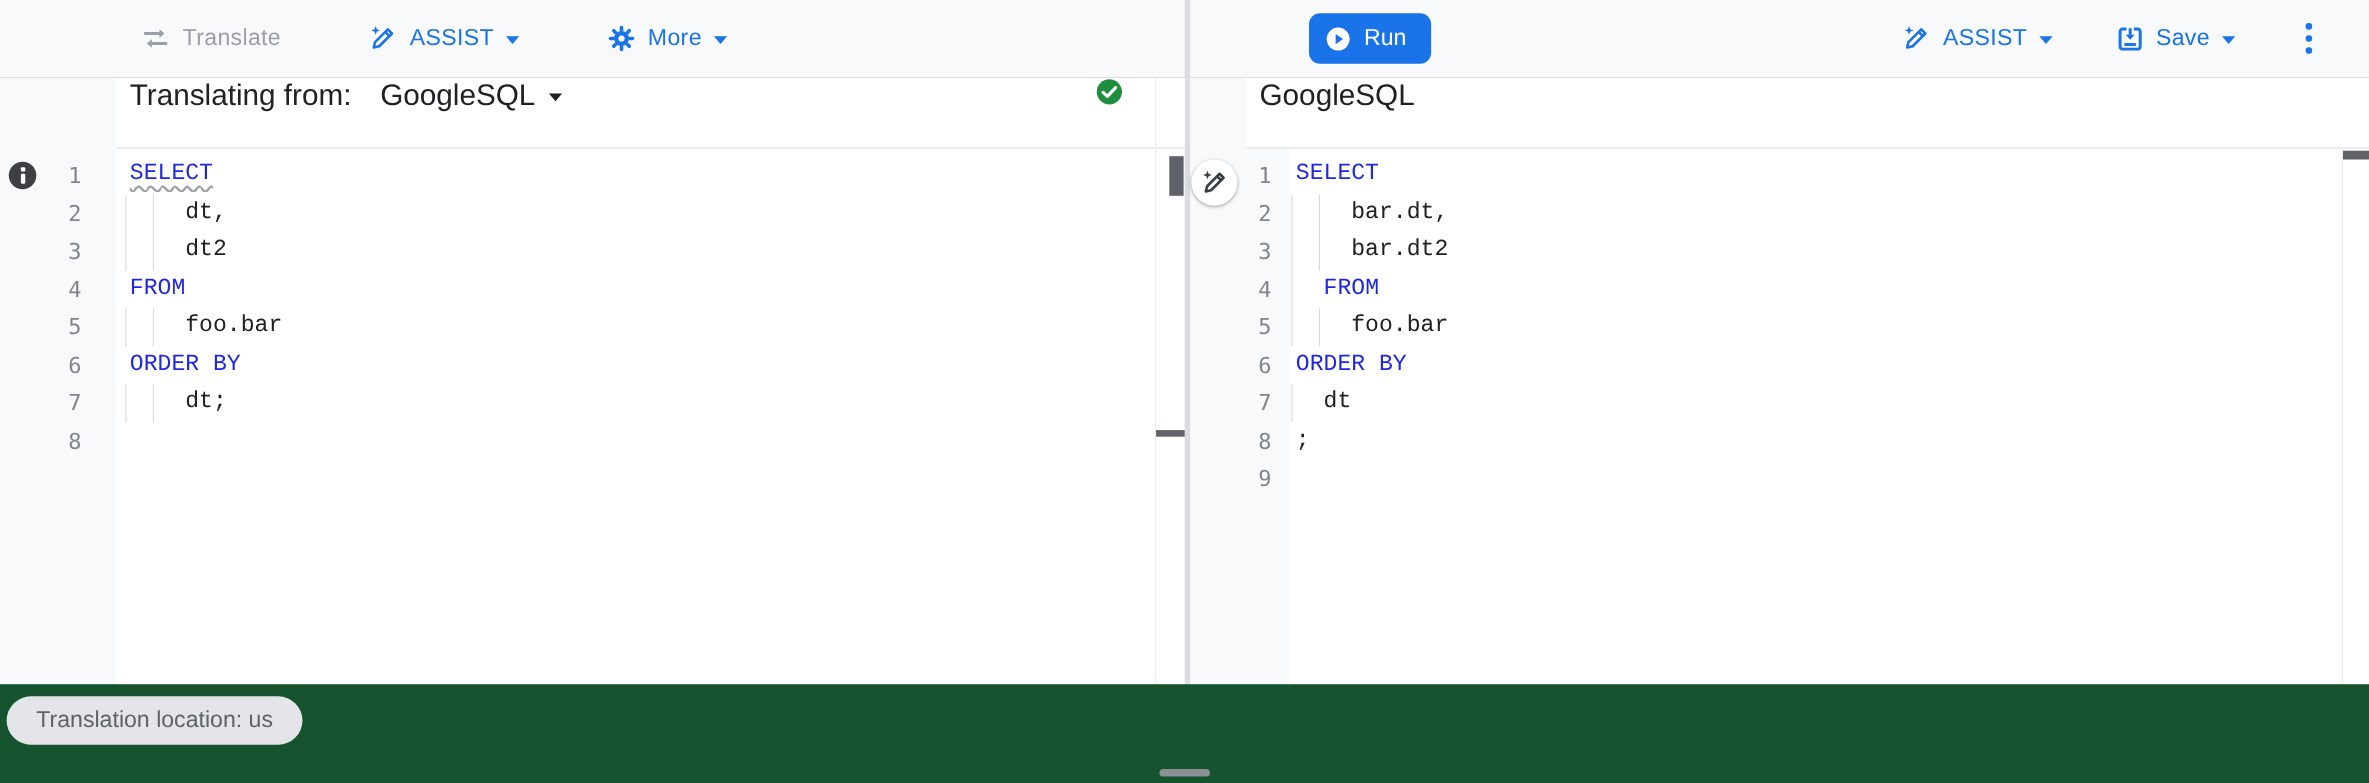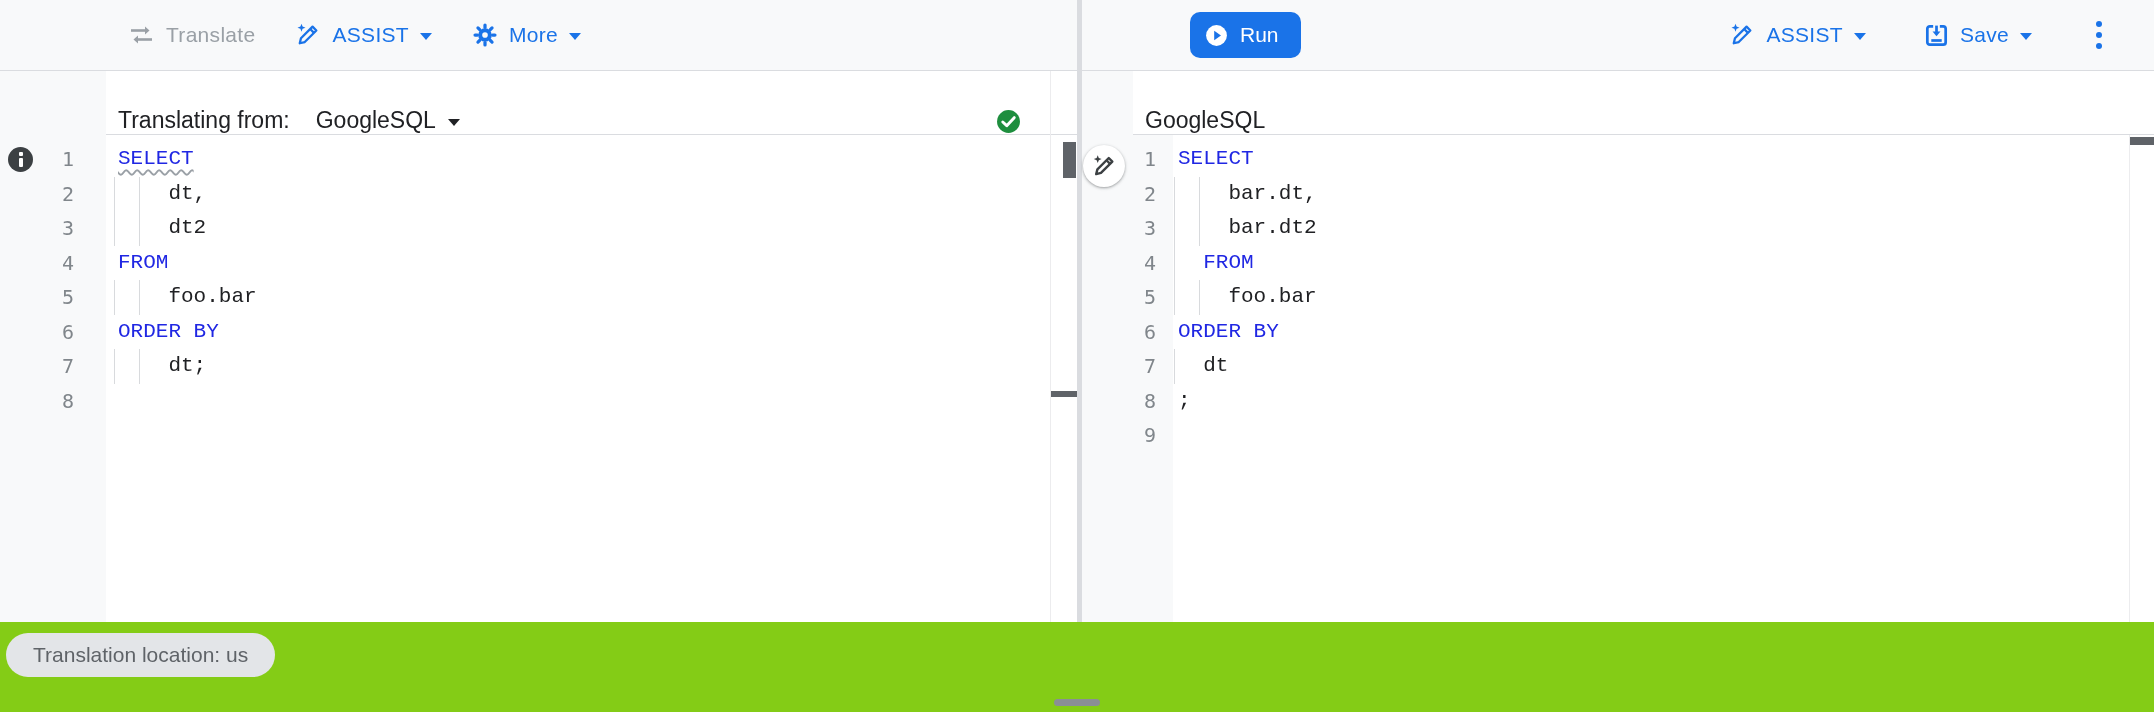--- a/index.html
+++ b/index.html
@@ -3,21 +3,21 @@
 <meta charset="utf-8">
 <style>
   * { margin:0; padding:0; box-sizing:border-box; }
   html,body { width:2154px; height:712px; overflow:hidden; background:#fff;
               font-family:"Liberation Sans", sans-serif; color:#202124; }
 
   
   .toolbar { position:absolute; left:0; top:0; width:2154px; height:71px;
              background:#f8f9fa; border-bottom:1px solid #dadce0; }
   .tb-left { position:absolute; left:128px; top:0; height:70px;
-             display:flex; align-items:center; gap:40px; }
+             display:flex; align-items:center; gap:80px; }
   .tb-item { display:flex; align-items:center; gap:11px; font-size:21px;
              color:#1a73e8; font-weight:500; letter-spacing:.3px; cursor:pointer; }
   .tb-item.disabled { color:#9aa0a6; }
   .caret { width:0; height:0; border-left:6px solid transparent;
            border-right:6px solid transparent; border-top:7px solid currentColor;
            margin-top:3px; }
   .run-btn { position:absolute; left:1190px; top:12px; height:46px;
              background:#1a73e8; border:none; border-radius:10px; color:#fff;
              display:flex; align-items:center; gap:11px; padding:0 22px 0 14px;
              font-size:21px; font-weight:500; font-family:inherit; cursor:pointer; }
@@ -27,22 +27,22 @@
   .dots i { width:6px; height:6px; border-radius:50%; background:#1a73e8; }
 
   
   .v-divider { position:absolute; left:1077px; top:0; width:5px; height:622px;
                background:#dadce0; }
   .gutter-left  { position:absolute; left:0;     top:71px; width:106px; height:551px; background:#f8f9fa; }
   .gutter-rightA{ position:absolute; left:1082px; top:71px; width:51px;  height:551px; background:#f8f9fa; }
   .gutter-rightB{ position:absolute; left:1133px; top:135px; width:40px; height:487px; background:#f8f9fa; }
 
   .pane-header { position:absolute; top:71px; height:64px; background:#fff;
-                 border-bottom:1px solid #dadce0; display:flex; align-items:flex-end;
-                 font-size:23px; color:#202124; }
+                 border-bottom:1px solid #dadce0; display:flex; align-items:flex-start;
+                 font-size:27px; color:#202124; }
   .hdr-left  { left:106px;  width:971px;  padding:0 0 0 12px; }
   .hdr-right { left:1133px; width:1021px; padding:0 12px 0 12px; }
   .dialect { display:flex; align-items:center; gap:12px; margin-left:26px; cursor:pointer; }
   .dialect .caret { border-top-color:#202124; border-left-width:6px; border-right-width:6px; }
   .check-icon { margin-left:auto; margin-right:56px; width:25px; height:25px; }
 
   
   .editor { position:absolute; top:135px; height:487px; padding-top:7px;
             font-family:"DejaVu Sans Mono", monospace; font-size:21px; cursor:text; }
   .ed-left  { left:0;      width:1050px; }
@@ -67,21 +67,21 @@
   .info-icon i { position:absolute; left:50%; transform:translateX(-50%);
                  background:#fff; border-radius:1px; }
   .info-dot { top:5px;  width:4px; height:4px; }
   .info-bar { top:11px; width:4px; height:9px; }
   .pen-btn { position:absolute; left:1083px; top:145px; width:42px; height:42px;
              border-radius:50%; background:#fff; border:none; cursor:pointer;
              box-shadow:0 1px 2px rgba(60,64,67,.3), 0 1px 3px 1px rgba(60,64,67,.15);
              display:flex; align-items:center; justify-content:center; color:#3c4043; }
 
   
-  .footer { position:absolute; left:0; top:622px; width:2154px; height:90px; background:#84cc16; }
+  .footer { position:absolute; left:0; top:622px; width:2154px; height:90px; background:#14532d; }
   .chip { position:absolute; left:6px; top:11px; height:44px; border-radius:22px;
           background:#e3e5e8; display:flex; align-items:center; padding:0 27px;
           font-size:21px; color:#5f6368; }
   .grab-handle { position:absolute; left:50%; top:77px; transform:translateX(-50%);
                  width:46px; height:7px; border-radius:4px; background:#8a8f94; cursor:row-resize; }
   svg { display:block; }
 </style>
 </head>
 <body>
 

